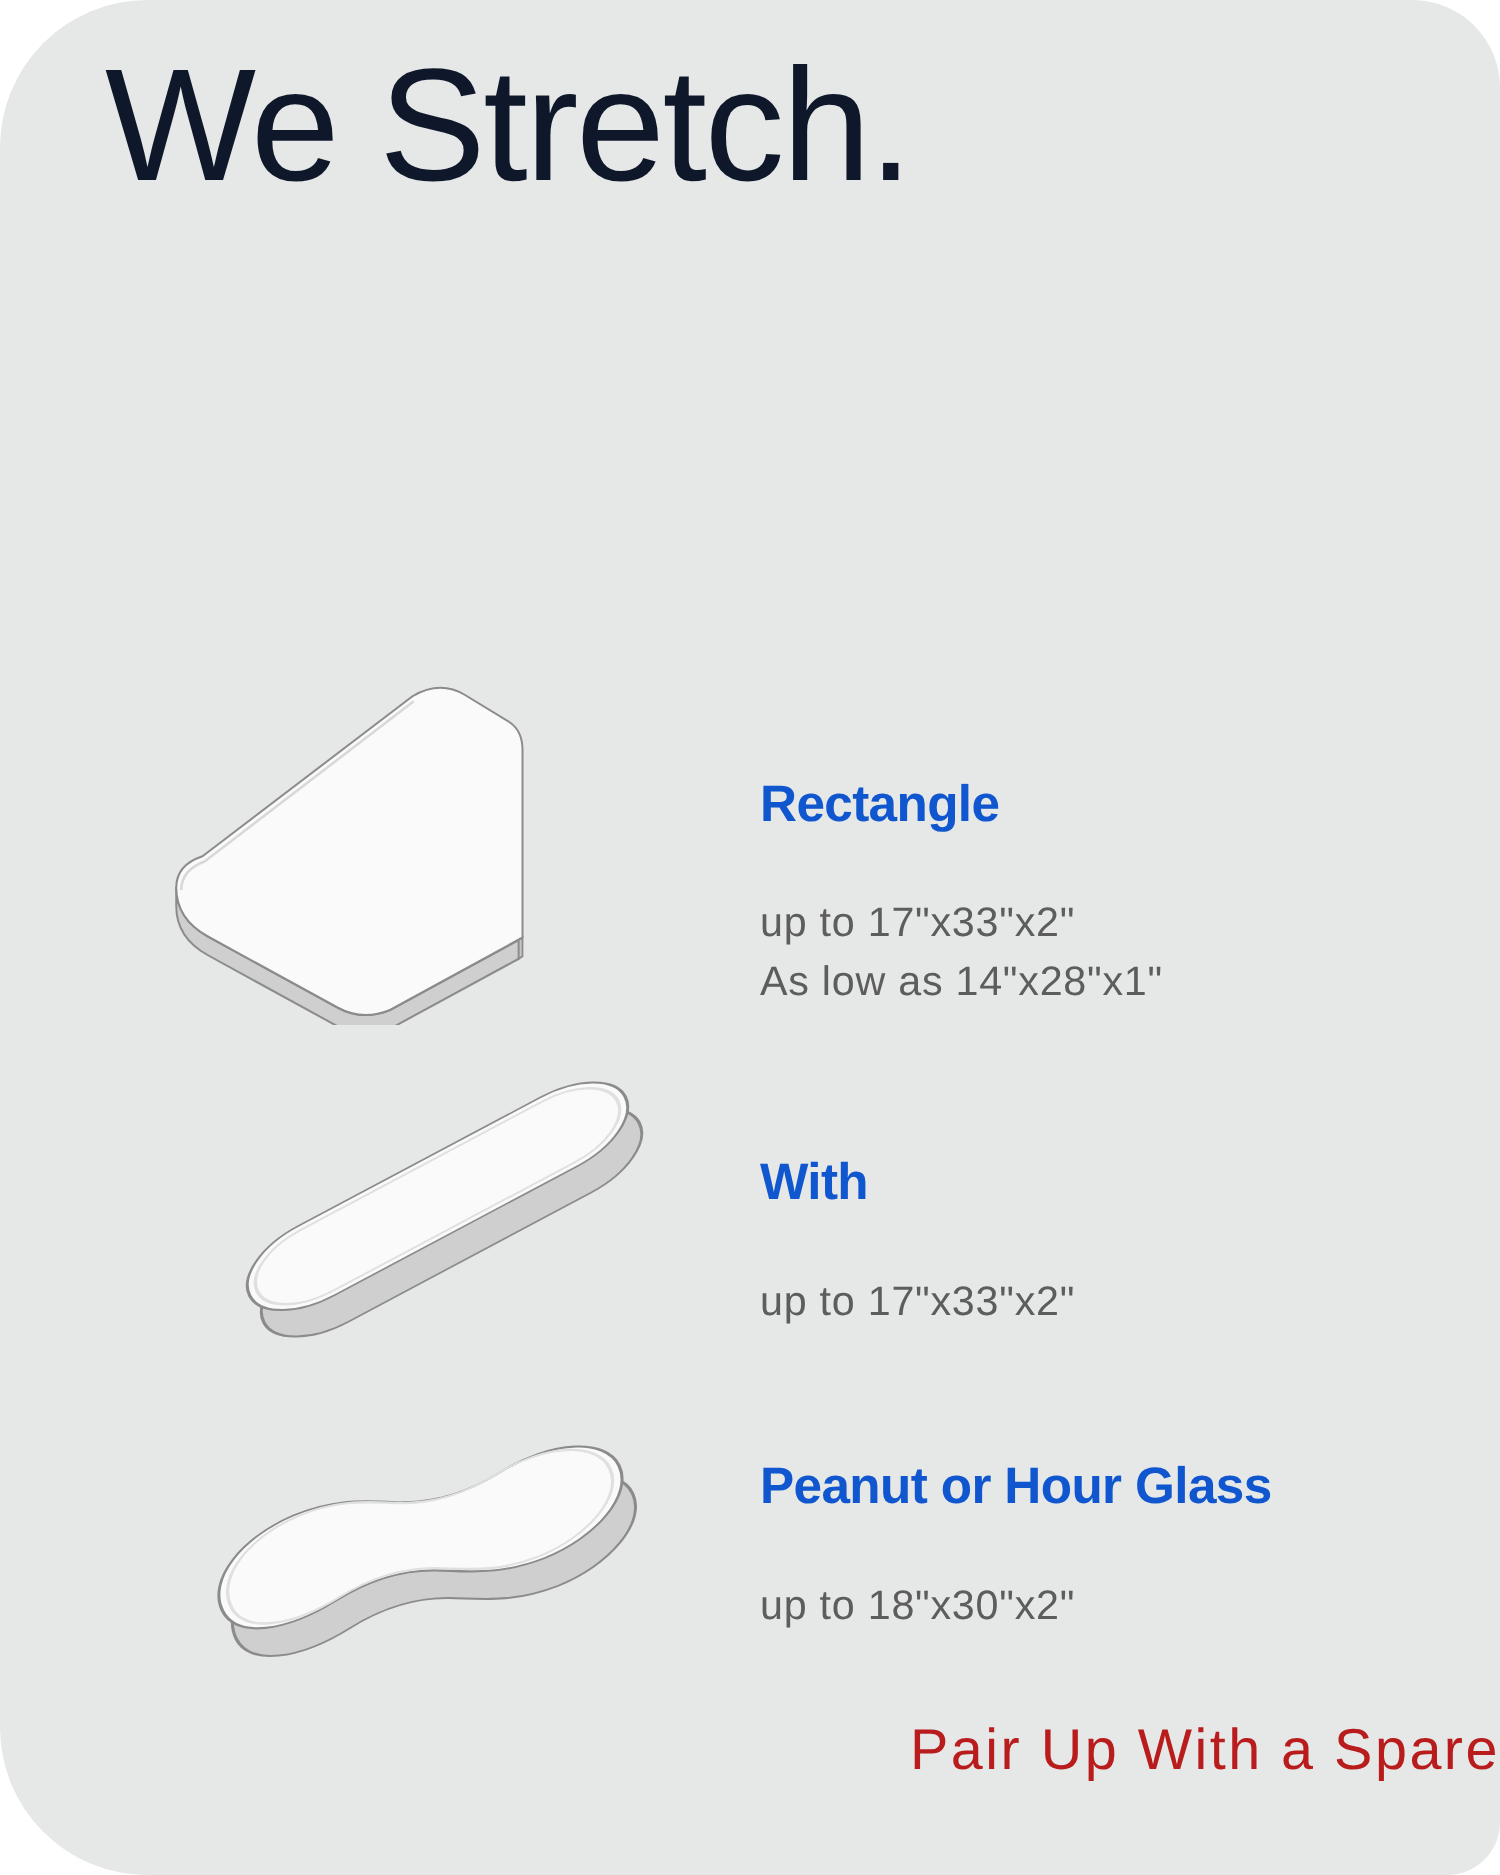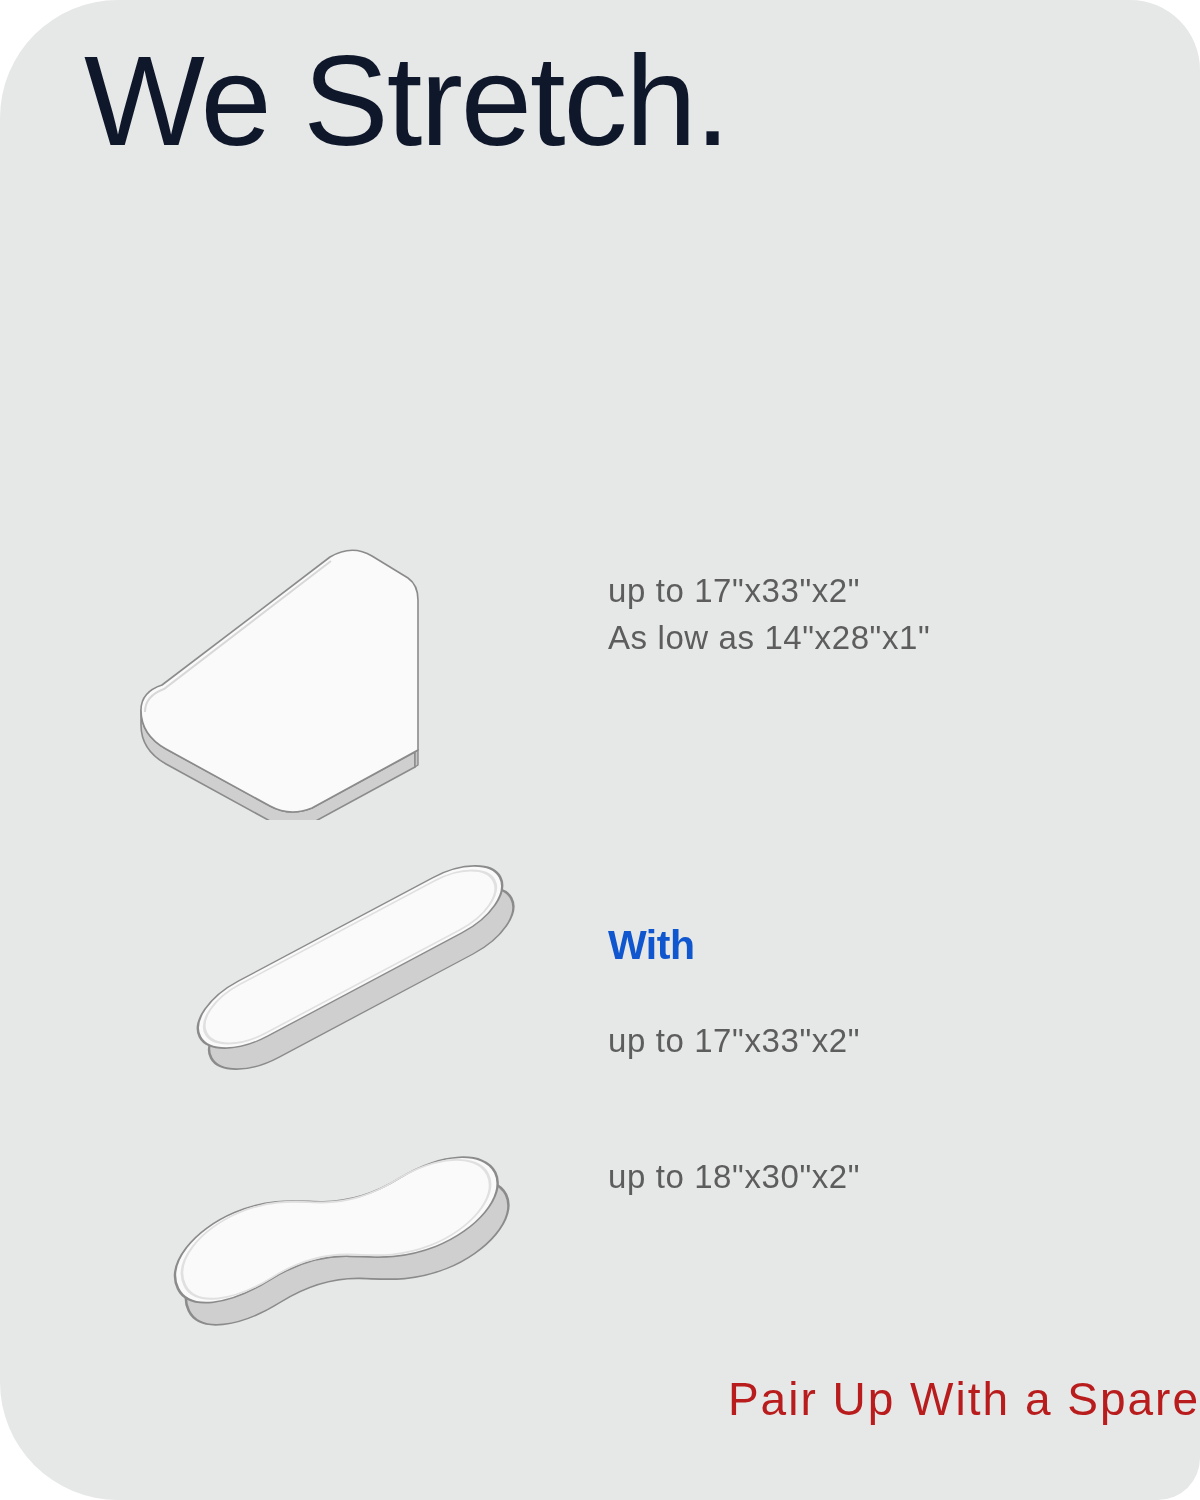--- a/index.html
+++ b/index.html
@@ -110,20 +110,21 @@
                  Q418 65 418 80
                  L418 230
                  L312 288
                  Q290 297 270 286
                  L166 229
                  Q141 215 141 190 Z" fill="#fafafa" stroke="#8b8b8b" stroke-width="1.6" stroke-linejoin="round"></path>
         <path d="M145 192 Q145 176 164 169 L331 41" fill="none" stroke="#d8d8d8" stroke-width="2"></path>
       </svg>
     </div>
     <div class="info">
+      <div class="shape-title">Rectangle</div>
       <div class="desc-wrap">
         <div class="shape-desc">up to 17"x33"x2"</div>
         <div class="shape-desc">As low as 14"x28"x1"</div>
       </div>
     </div>
   </div>
 
   <div class="row" id="row-oval">
     <div class="art">
       <svg width="580" height="270" viewBox="0 0 580 270">
@@ -171,20 +172,21 @@
           <use href="#peanut-path" transform="translate(0,44)" fill="#cfcfcf" stroke="#8b8b8b" stroke-width="2.6"></use>
         </g>
 
         <g transform="translate(330,112) rotate(-26) scale(1,0.56)">
           <use href="#peanut-path" fill="#fafafa" stroke="#8b8b8b" stroke-width="2.6"></use>
           <use href="#peanut-path" transform="scale(0.955)" fill="none" stroke="#e0e0e0" stroke-width="3"></use>
         </g>
       </svg>
     </div>
     <div class="info">
+      <div class="shape-title">Peanut or Hour Glass</div>
       <div class="desc-wrap">
         <div class="shape-desc">up to 18"x30"x2"</div>
       </div>
     </div>
   </div>
 
   <div id="footer-note">Pair Up With a Spare</div>
 
 </div>
 

